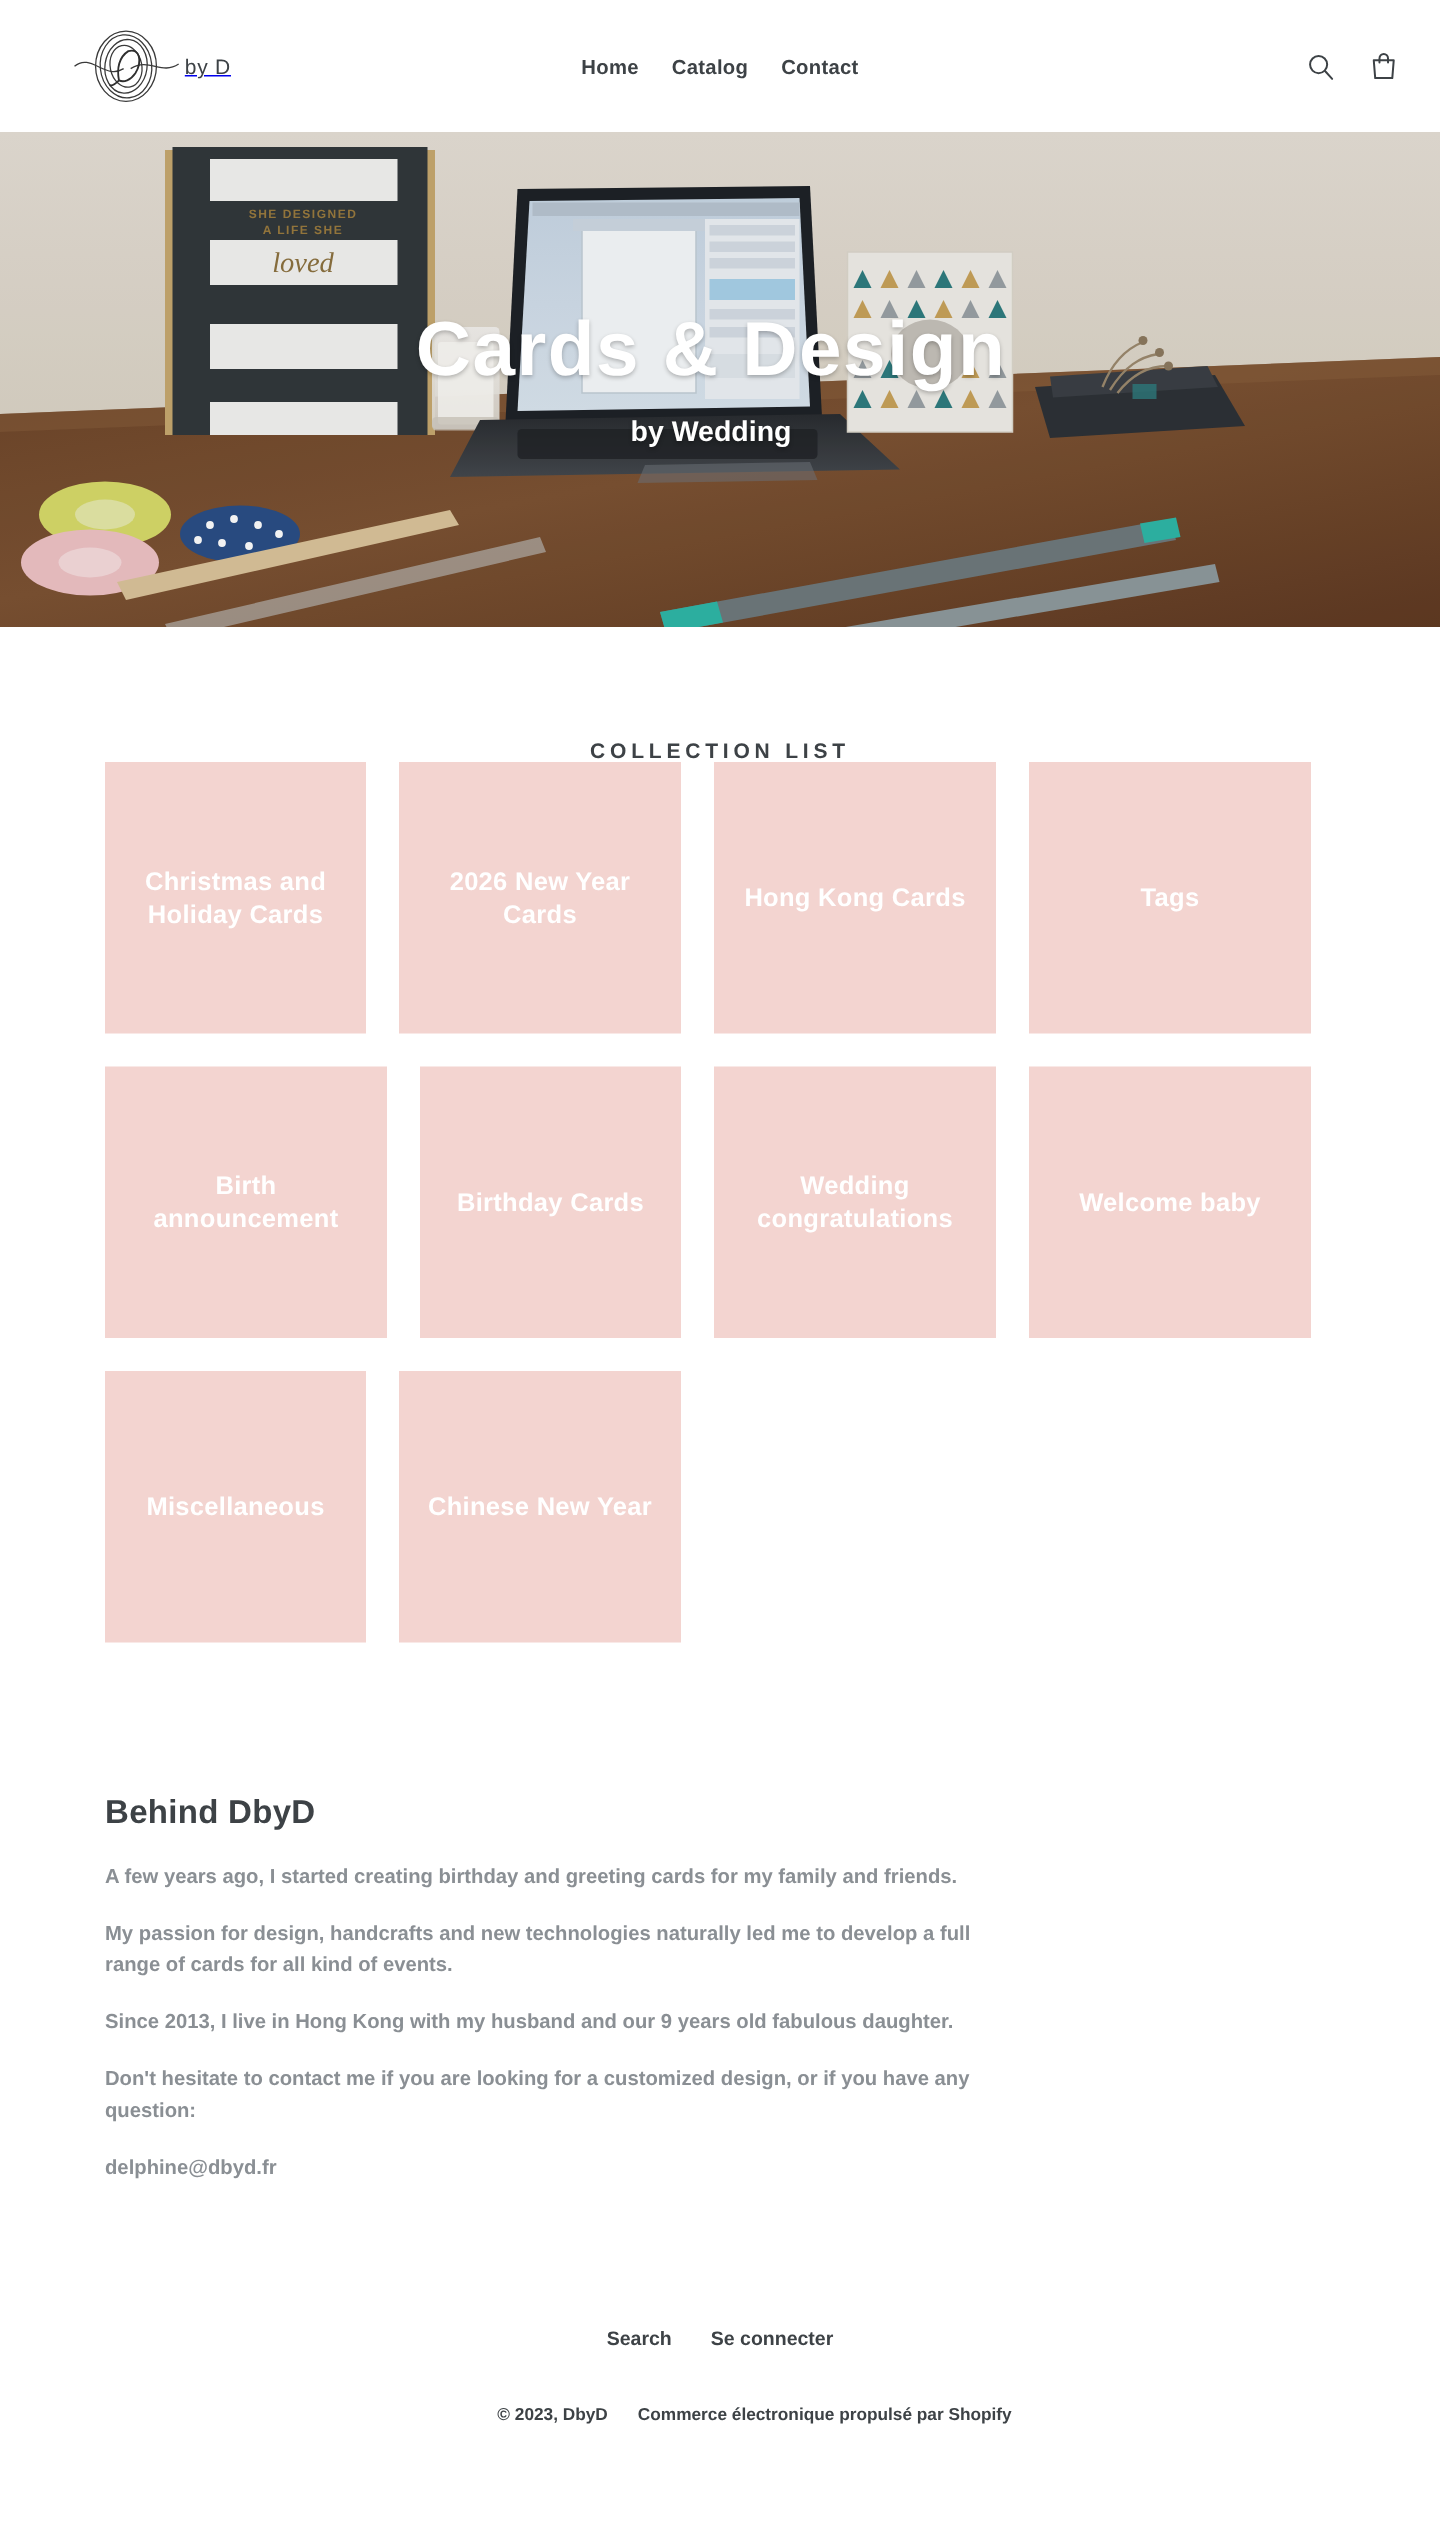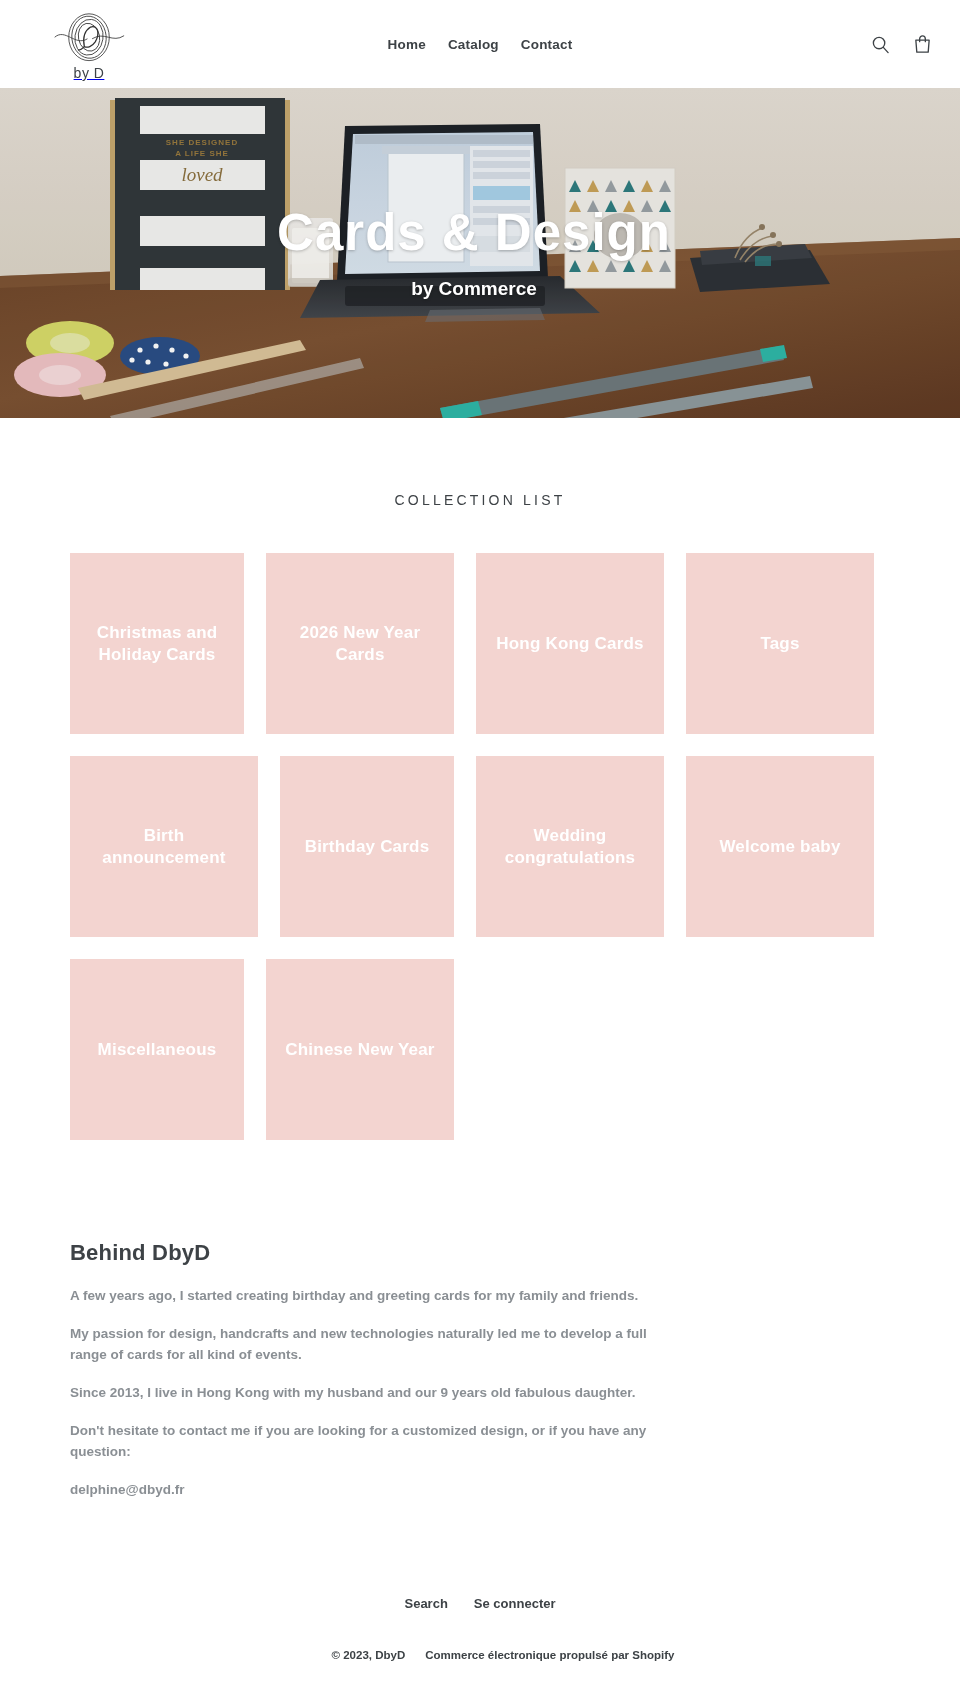--- a/index.html
+++ b/index.html
@@ -17,21 +17,21 @@
     height: 88px;
     display: flex;
     align-items: center;
     padding: 0 18px 0 24px;
     background: #fff;
     position: relative;
   }
   .logo-wrap {
     width: 130px;
     display: flex;
-    flex-direction: column;
+    flex-direction: row;
     align-items: center;
     justify-content: flex-end;
     padding-top: 2px;
   }
   .logo-mark { width: 78px; height: 58px; display: block; }
   .logo-sub {
     font-size: 14px;
     color: #3d4246;
     letter-spacing: .5px;
     margin-top: -2px;
@@ -96,25 +96,24 @@
     font-weight: bold;
     margin-top: 18px;
     text-shadow: 0 1px 3px rgba(0,0,0,.3);
   }
 
   
   .section-collections { padding: 74px 0 0 0; }
   .section-title {
     text-align: center;
     font-size: 14px;
-    font-weight: normal;
+    font-weight: bold;
     letter-spacing: 3.2px;
     color: #3d4246;
     text-transform: uppercase;
-    margin-bottom: 45px;
   }
   .collection-grid {
     width: 820px;
     margin: 0 auto;
     display: flex;
     flex-wrap: wrap;
     gap: 22px 22px;
   }
   .collection-card {
     position: relative;
@@ -373,21 +372,21 @@
       <path d="M760 261 L784 257 L787 270 L763 274 Z" fill="#2fb8a8"></path>
       <path d="M470 346 L810 288 L813 300 L473 358 Z" fill="#8f9a9d"></path>
       <path d="M470 346 L505 340 L508 352 L473 358 Z" fill="#3cc4b4"></path>
     </g>
 
     <rect x="0" y="0" width="960" height="330" fill="#000" opacity=".05"></rect>
   </svg>
 
   <div class="hero-overlay-text">
     <div class="hero-title">Cards &amp; Design</div>
-    <div class="hero-sub">by Commerce</div>
+    <div class="hero-sub">by Wedding</div>
   </div>
 </section>
 
 <section class="section-collections">
   <h2 class="section-title">Collection list</h2>
 
   <div class="collection-grid">
     <a href="#" class="collection-card size-a">
       <span class="cc-label">Christmas and Holiday Cards</span>
     </a>

